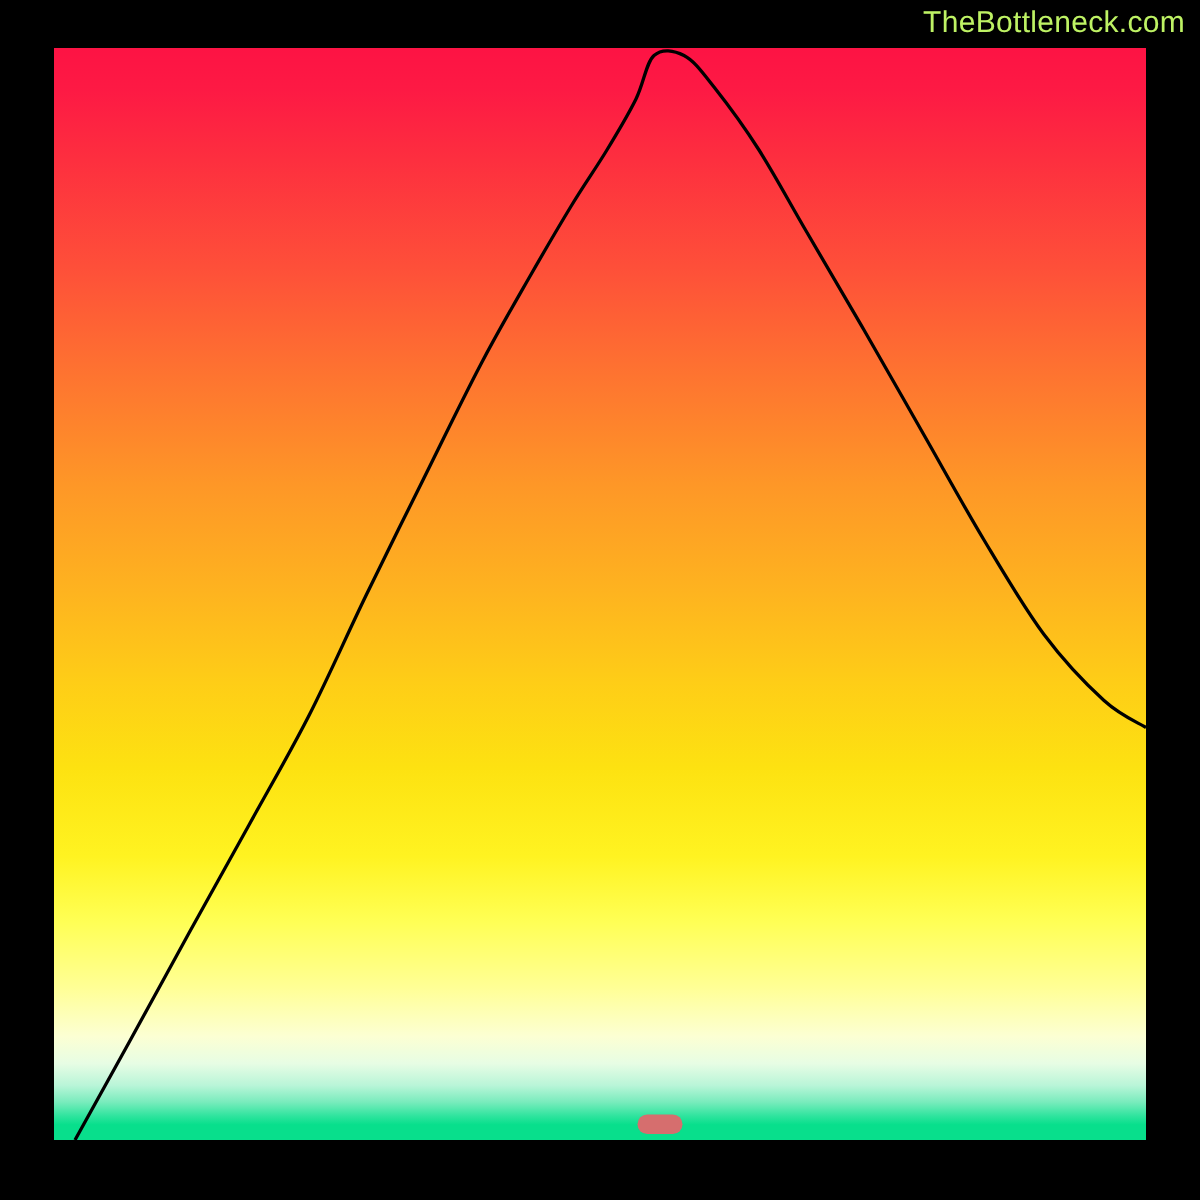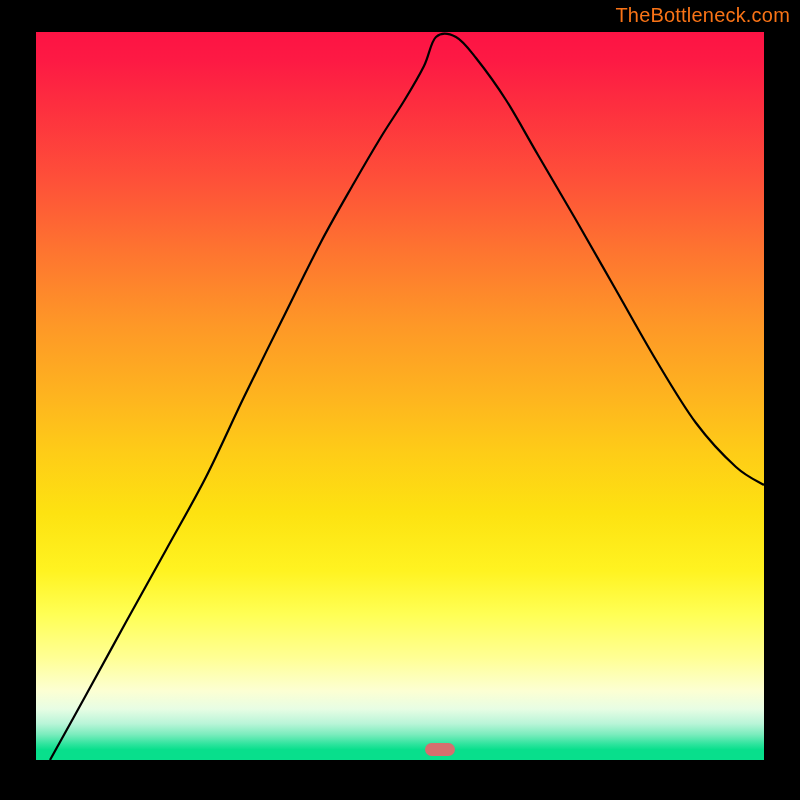--- a/index.html
+++ b/index.html
@@ -16,21 +16,21 @@
     left: 0;
     top: 0;
     width: 800px;
     height: 800px;
     background: #000;
   }
   .watermark {
     position: absolute;
     top: 4px;
     right: 10px;
-    color: #f97316;
+    color: #bef264;
     font-size: 20px;
     font-weight: 500;
     letter-spacing: 0.2px;
     z-index: 40;
   }
   .plot-area {
     position: absolute;
     left: 36px;
     top: 32px;
     width: 728px;

